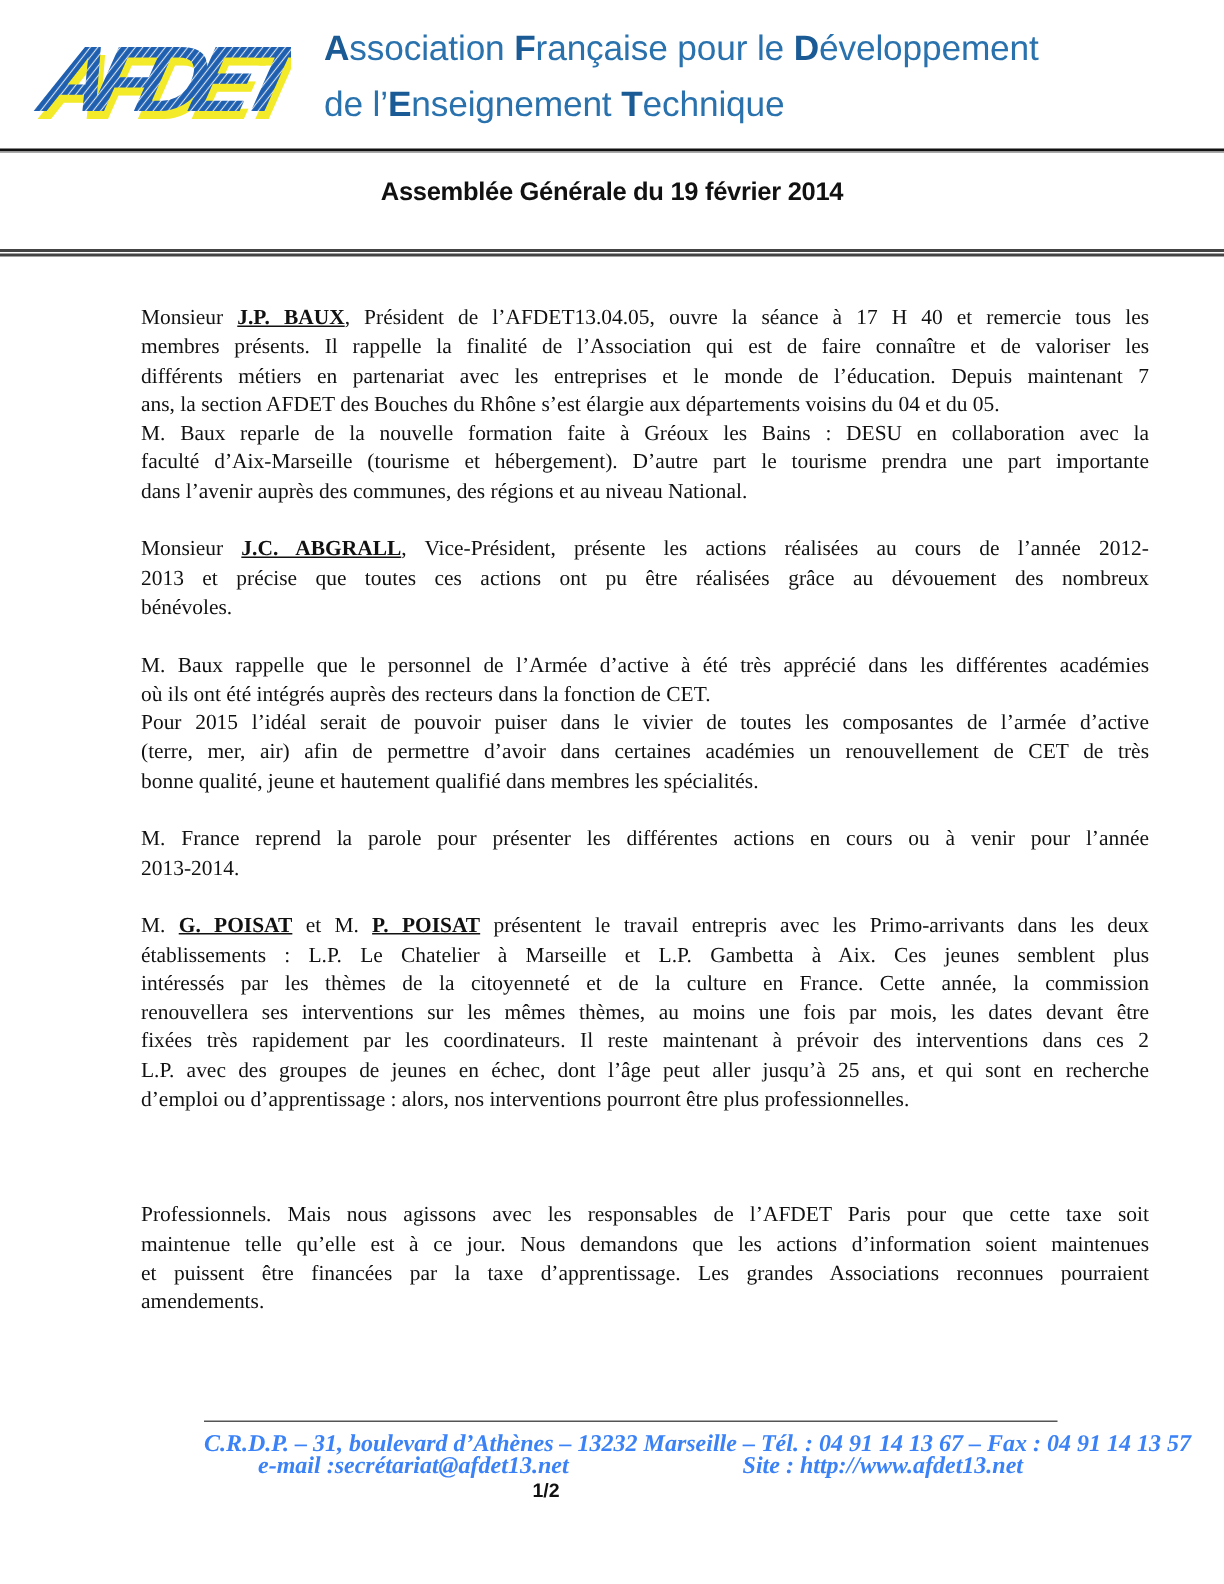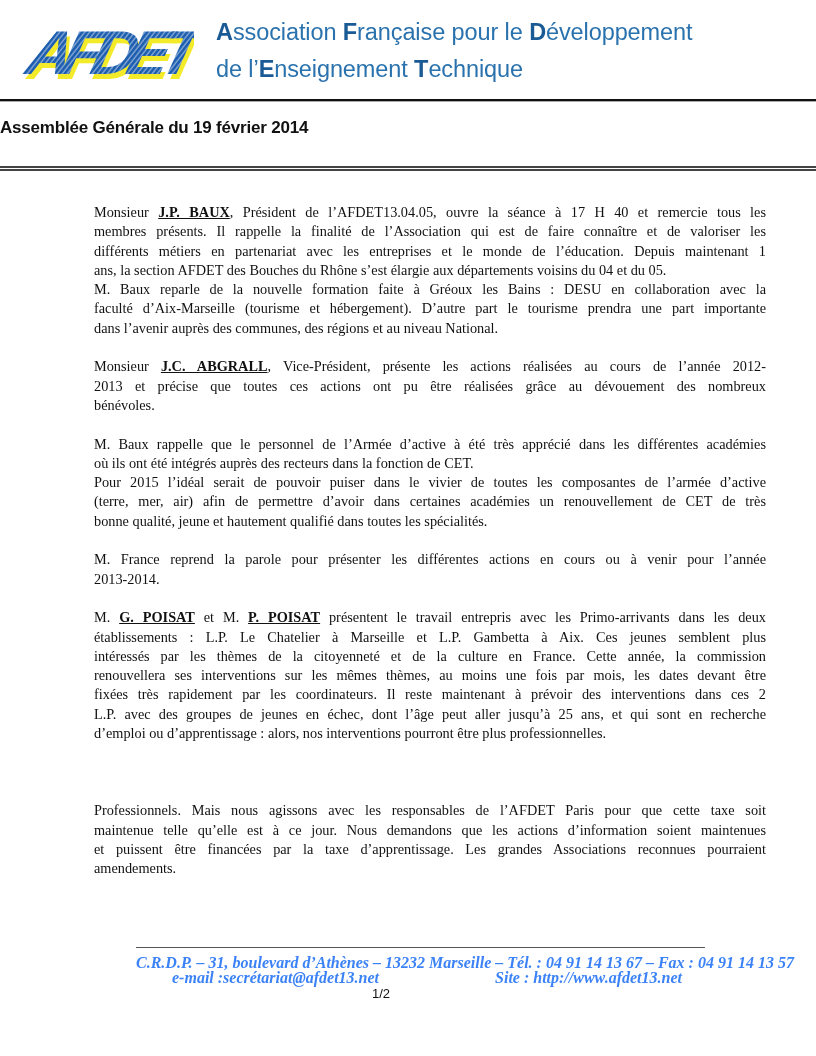--- a/index.html
+++ b/index.html
@@ -3,35 +3,35 @@
 <meta charset="utf-8">
 <style>
   html, body { margin: 0; padding: 0; background: #ffffff; }
   body { width: 816px; height: 1056px; position: relative; overflow: hidden; font-family: "Liberation Serif", serif; color: #111; }
   .logo { position: absolute; left: 18px; top: 24px; width: 176px; height: 60px; }
   .org-title { position: absolute; left: 196px; top: 14px; font-family: "Liberation Sans", sans-serif; color: #2a72ad; font-size: 23.5px; line-height: 37px; letter-spacing: -0.1px; margin-left: 20px; }
   .org-title b { color: #1a5a95; font-weight: bold; }
   .org-title .line { display: block; white-space: nowrap; }
   .rule-top { position: absolute; left: 0; top: 99px; width: 816px; height: 2px; background: #111; }
   .rule-top2 { position: absolute; left: 0; top: 101px; width: 816px; height: 1px; background: #aaa; }
-  .doc-title { position: absolute; left: 0; width: 816px; top: 118px; font-family: "Liberation Sans", sans-serif; font-weight: bold; font-size: 17px; letter-spacing: -0.2px; color: #111; }
+  .doc-title { position: absolute; left: 0; width: 816px; top: 118px; text-align: center; font-family: "Liberation Sans", sans-serif; font-weight: bold; font-size: 17px; letter-spacing: -0.2px; color: #111; }
   .rule-mid-a { position: absolute; left: 0; top: 166px; width: 816px; height: 1.5px; background: #444; }
   .rule-mid-b { position: absolute; left: 0; top: 169px; width: 816px; height: 1.5px; background: #444; }
   .body { position: absolute; left: 94px; top: 203px; width: 672px; font-size: 14.3px; line-height: 19.3px; }
   .para { margin: 0; }
   .ln { display: block; text-align: justify; text-align-last: justify; white-space: nowrap; height: 19.3px; overflow: visible; }
   .ln.last { text-align-last: left; }
   .gap { height: 19.3px; }
   .gap3 { height: 57.9px; }
   .name { font-weight: bold; text-decoration: underline; text-decoration-thickness: 1px; }
   .footer-rule { position: absolute; left: 136px; top: 947px; width: 569px; height: 1px; background: #555; }
   .footer { position: absolute; left: 136px; top: 955px; width: 572px; font-family: "Liberation Serif", serif; font-style: italic; font-weight: bold; font-size: 16px; color: #3b82f6; line-height: 15px; }
   .footer .l1 { display: block; text-align: right; white-space: nowrap; }
   .footer .l2 { display: flex; justify-content: space-between; padding-left: 36px; padding-right: 26px; white-space: nowrap; font-family: Liberation Serif, serif; }
-  .page-num { position: absolute; left: 0; width: 728px; top: 986px; text-align: center; font-family: "Liberation Sans", sans-serif; font-weight: normal; font-size: 13px; color: #111; padding-left: 17px; }
+  .page-num { position: absolute; left: 0; width: 728px; top: 986px; text-align: center; font-family: "Liberation Sans", sans-serif; font-weight: bold; font-size: 13px; color: #111; }
 </style>
 </head>
 <body>
 
 <div class="logo">
   <svg width="176" height="60" viewBox="0 0 176 60">
     <defs>
       <pattern id="stripes" width="5" height="60" patternUnits="userSpaceOnUse" patternTransform="skewX(-28)">
         <rect width="5" height="60" fill="#1f5fb0"></rect>
         <rect x="3.6" width="0.9" height="60" fill="#ffffff" opacity="0.85"></rect>
@@ -52,39 +52,39 @@
 
 <div class="doc-title">Assemblée Générale du 19 février 2014</div>
 
 <div class="rule-mid-a"></div>
 <div class="rule-mid-b"></div>
 
 <div class="body" id="body">
     <div class="para">
       <span class="ln">Monsieur <span class="name">J.P. BAUX</span>, Président de l’AFDET13.04.05, ouvre la séance à 17 H 40 et remercie tous les</span>
       <span class="ln">membres présents. Il rappelle la finalité de l’Association qui est de faire connaître et de valoriser les</span>
-      <span class="ln">différents métiers en partenariat avec les entreprises et le monde de l’éducation. Depuis maintenant 1</span>
+      <span class="ln">différents métiers en partenariat avec les entreprises et le monde de l’éducation. Depuis maintenant 7</span>
       <span class="ln last">ans, la section AFDET des Bouches du Rhône s’est élargie aux départements voisins du 04 et du 05.</span>
       <span class="ln">M. Baux reparle de la nouvelle formation faite à Gréoux les Bains : DESU en collaboration avec  la</span>
       <span class="ln">faculté d’Aix-Marseille (tourisme et hébergement). D’autre part  le tourisme prendra une part importante</span>
       <span class="ln last">dans l’avenir auprès des communes, des régions et au niveau National.</span>
     </div>
     <div class="gap"></div>
     <div class="para">
       <span class="ln">Monsieur <span class="name">J.C. ABGRALL</span>, Vice-Président, présente les actions réalisées au cours de l’année 2012-</span>
       <span class="ln">2013 et précise que toutes ces actions ont pu être réalisées grâce au dévouement des nombreux</span>
       <span class="ln last">bénévoles.</span>
     </div>
     <div class="gap"></div>
     <div class="para">
       <span class="ln">M. Baux rappelle que le personnel de l’Armée d’active à été très apprécié dans les différentes académies</span>
       <span class="ln last">où ils ont été intégrés auprès des recteurs dans la fonction de CET.</span>
       <span class="ln">Pour 2015 l’idéal serait de pouvoir puiser dans le vivier de toutes les composantes de l’armée d’active</span>
       <span class="ln">(terre, mer, air) afin de permettre d’avoir dans certaines académies un renouvellement de CET de très</span>
-      <span class="ln last">bonne qualité, jeune et hautement qualifié dans toutes les spécialités.</span>
+      <span class="ln last">bonne qualité, jeune et hautement qualifié dans membres les spécialités.</span>
     </div>
     <div class="gap"></div>
     <div class="para">
       <span class="ln">M. France reprend la parole pour présenter les différentes actions en cours ou à venir pour l’année</span>
       <span class="ln last">2013-2014.</span>
     </div>
     <div class="gap"></div>
     <div class="para">
       <span class="ln">M. <span class="name">G. POISAT</span> et M. <span class="name">P. POISAT</span> présentent le travail entrepris avec les Primo-arrivants dans les deux</span>
       <span class="ln">établissements : L.P. Le Chatelier à Marseille et L.P. Gambetta à Aix. Ces jeunes semblent plus</span>

